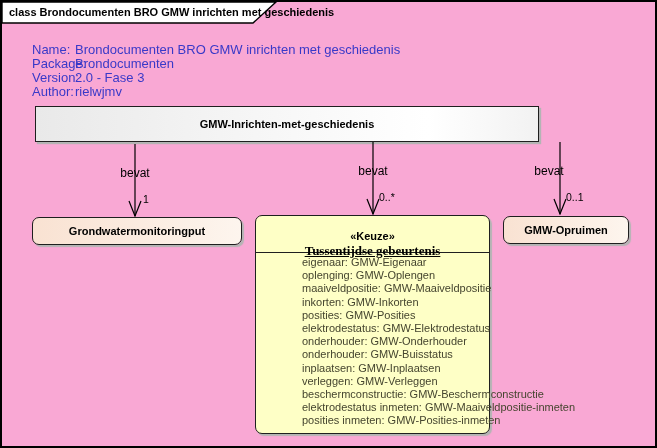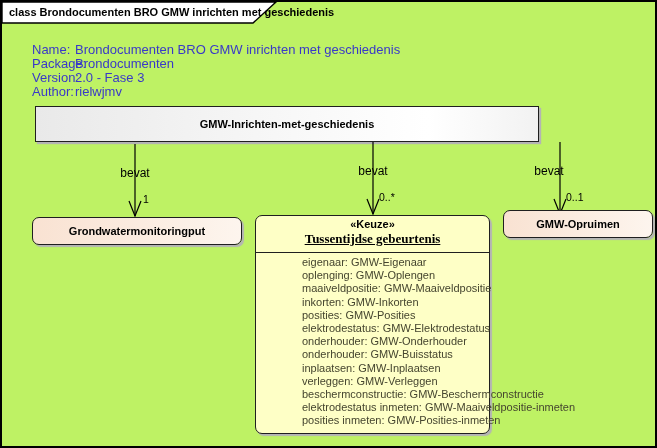--- a/index.html
+++ b/index.html
@@ -1,20 +1,20 @@
 <!DOCTYPE html>
 <html style="--frame-border: #000000; --metadata-text: #3939c8; --box-border: #1f1f1f; --main-fill-left: #e9e9e9; --class-fill-left: #f9e2d2; --class-fill-right: #fdf5ee; --choice-fill: #feffc6; --attr-text: #45452f; --shadow: #b4b4b4;"><head>
 <meta charset="utf-8">
 <style>
   html,body{margin:0;padding:0;background:#ffffff;}
   *{box-sizing:border-box;}
   .frame{
     position:relative;
     width:657px;height:448px;
-    background:#bef264;
+    background:#f9a8d4;
     border:2px solid var(--frame-border,#000);
     font-family:"Liberation Sans","DejaVu Sans",sans-serif;
     overflow:hidden;
   }
   
   .tab{position:absolute;left:0;top:0;width:280px;height:24px;}
   .tab svg{position:absolute;left:0;top:0;}
   .tab-label{
     position:absolute;left:7px;top:4px;
     font-size:11px;font-weight:bold;color:#000;white-space:nowrap;
@@ -47,31 +47,31 @@
   .c3 .conn-label{margin-left:-11px;}
   
   .peach-class{
     position:absolute;height:28px;border-radius:7px;
     border:1px solid var(--box-border,#1f1f1f);
     background:linear-gradient(90deg,var(--class-fill-left,#f9e2d2) 0%,var(--class-fill-right,#fdf5ee) 100%);
     box-shadow:2px 2px 1px var(--shadow,#b4b4b4);
     display:flex;align-items:center;justify-content:center;
   }
   .left-class{left:30px;top:215px;width:210px;}
-  .right-class{left:501px;top:208px;width:150px;}
+  .right-class{left:501px;top:214px;width:126px;}
   
   .choice-class{
     position:absolute;left:253px;top:213px;width:235px;height:219px;
     border-radius:7px;
     border:1px solid var(--box-border,#1f1f1f);
     background:var(--choice-fill,#feffc6);
     box-shadow:2px 2px 1px var(--shadow,#b4b4b4);
   }
   .choice-header{
-    text-align:center;padding-top:1px;height:37px;
+    text-align:center;padding-top:13px;height:37px;
     border-bottom:1px solid var(--box-border,#1f1f1f);
   }
   .stereotype{font-size:11px;font-weight:bold;color:#000;line-height:14px;}
   .choice-title{font-size:13px;font-weight:bold;text-decoration:underline;color:#000;line-height:15px;font-family:Liberation Serif, serif;}
   .attr-list{padding:3px 4px 0 6px;}
   .attr-row{font-size:11px;line-height:13.2px;color:var(--attr-text,#45452f);white-space:nowrap;margin-left:40px;}
 </style>
 </head>
 <body>
 

